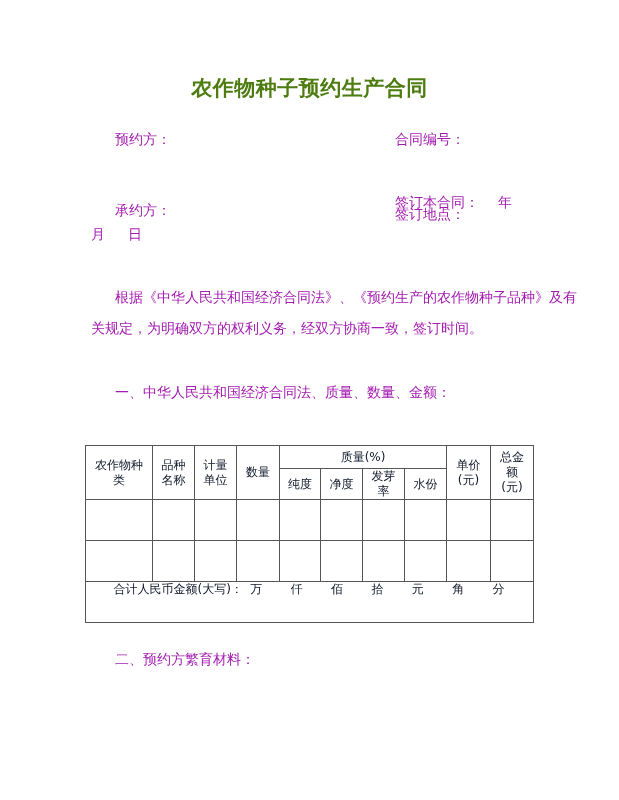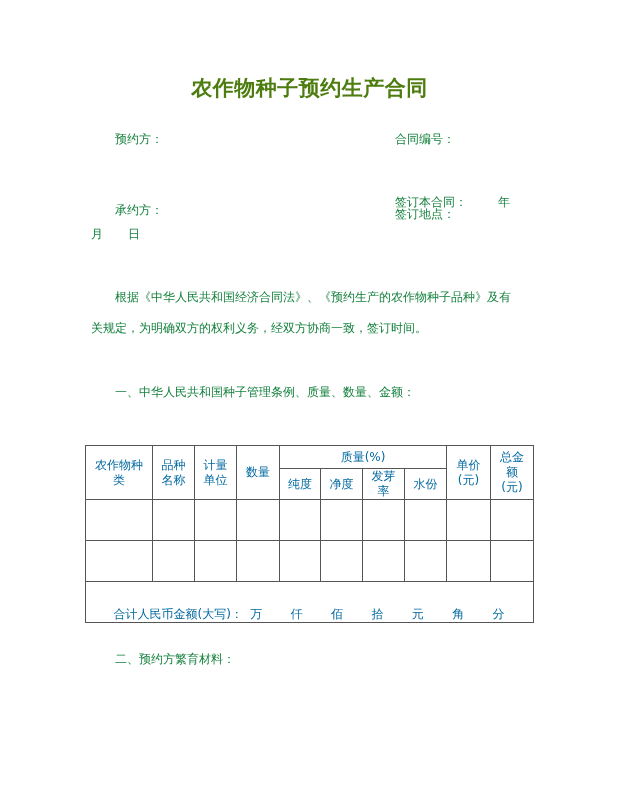--- a/index.html
+++ b/index.html
@@ -6,55 +6,55 @@
   body {
     width: 619px; height: 800px; position: relative; overflow: hidden;
     font-family: "DejaVu Sans", "Liberation Sans", sans-serif;
     color: #222;
   }
   .abs { position: absolute; white-space: nowrap; }
   .title {
     left: 0; width: 619px; top: 74px; text-align: center;
     font-size: 21px; font-weight: bold; color: #4d7c0f; letter-spacing: 0.5px;
   }
-  .t { font-size: 12px; color: #15803d; }
+  .t { font-size: 14px; color: #a21caf; }
   table.grid {
     position: absolute; left: 85px; top: 445px; width: 448px;
     border-collapse: collapse; table-layout: fixed;
-    font-size: 12px; color: #0369a1;
+    font-size: 12px; color: #0f172a;
   }
   table.grid td {
     border: 1.5px solid #555; text-align: center; vertical-align: middle;
     padding: 0; line-height: 15px;
   }
   .hdr-sub td { height: 25px; }
   .data-row td { height: 40px; }
   .total-row td { height: 40px; text-align: left; }
-  .total-wrap { display: flex; align-items: flex-end; height: 40px; }
+  .total-wrap { display: flex; align-items: flex-start; height: 40px; }
   .total-label { margin-left: 20px; width: 168px; }
   .unit { display: inline-block; width: 47px; text-align: left; }
 </style>
 </head>
 <body>
 
 <div class="abs title">农作物种子预约生产合同</div>
 
 <div class="abs t" style="left:115px; top:131px;">预约方：</div>
 <div class="abs t" style="left:395px; top:131px;">合同编号：</div>
 <div class="abs t" style="left:395px; top:162px;margin-top:44px;">签订地点：</div>
 <div class="abs t" style="left:115px; top:202px;">承约方：</div>
 <div class="abs t" style="left:395px; top:194px;">签订本合同：</div>
 <div class="abs t" style="left:498px; top:194px;">年</div>
 <div class="abs t" style="left:91px; top:226px;">月</div>
 <div class="abs t" style="left:128px; top:226px;">日</div>
 
 <div class="abs t" style="left:115px; top:289px;">根据《中华人民共和国经济合同法》、《预约生产的农作物种子品种》及有</div>
 <div class="abs t" style="left:91px; top:320px;">关规定，为明确双方的权利义务，经双方协商一致，签订时间。</div>
 
-<div class="abs t" style="left:115px; top:384px;">一、中华人民共和国种子管理条例、质量、数量、金额：</div>
+<div class="abs t" style="left:115px; top:384px;">一、中华人民共和国经济合同法、质量、数量、金额：</div>
 
 <table class="grid">
   <colgroup>
     <col style="width:67px">
       <col style="width:42px">
       <col style="width:42px">
       <col style="width:43px">
     <col style="width:41px">
       <col style="width:42px">
       <col style="width:42px">

